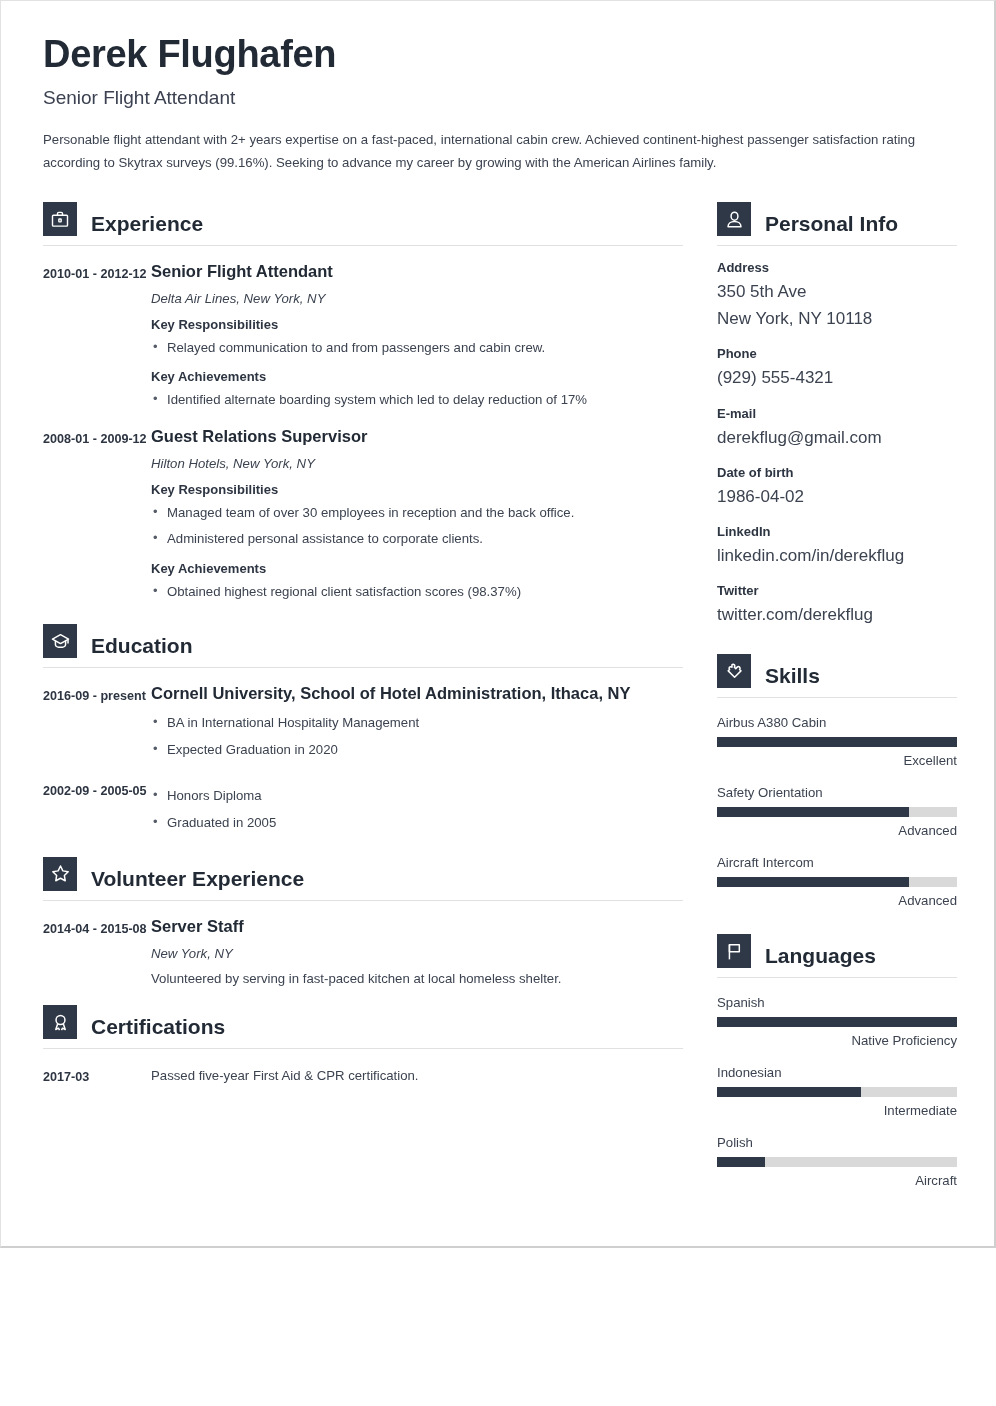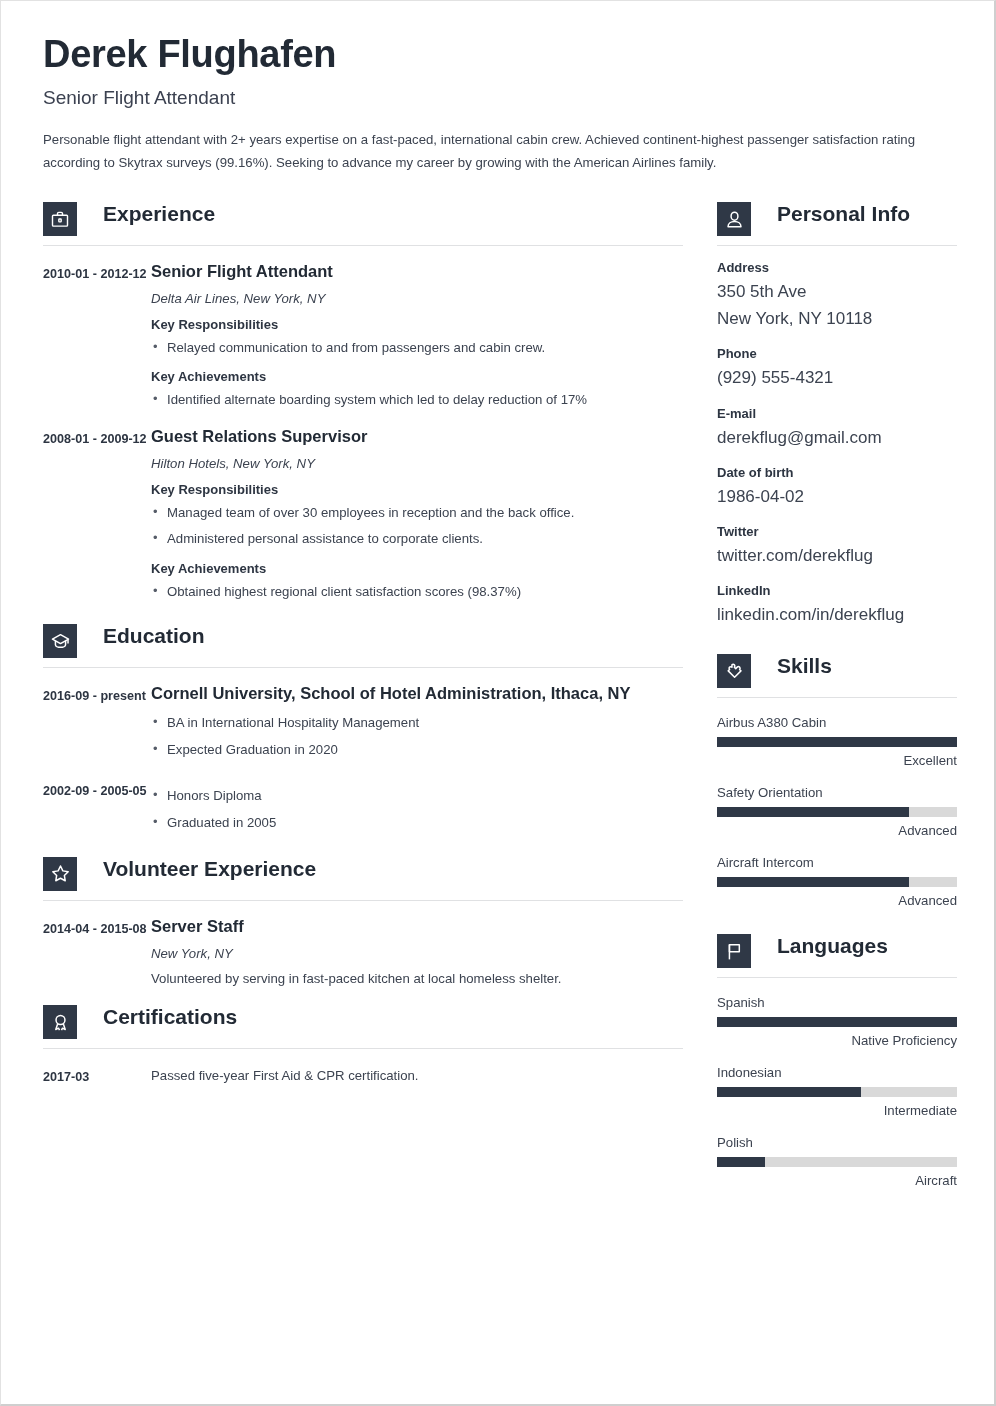--- a/index.html
+++ b/index.html
@@ -7,21 +7,21 @@
   html, body {
     width: 996px;
     height: 1406px;
     background: #ffffff;
     font-family: "Liberation Sans", sans-serif;
   }
 
   .page {
     position: relative;
     width: 996px;
-    height: 1406px;
+    height: 1248px;
     background: #ffffff;
     border: 1px solid #e2e2e2;
     border-right: 2px solid #cfcfcf;
     border-bottom: 2px solid #cfcfcf;
     padding: 34px 40px 0 42px;
     overflow: hidden;
   }
 
   
   .hdr-name {
@@ -50,22 +50,22 @@
     display: flex;
     margin-top: 28px;
     align-items: flex-start;
   }
   .col-left { width: 640px; flex: 0 0 640px; }
   .col-right { width: 240px; flex: 0 0 240px; margin-left: 34px; }
 
   
   .sec-head {
     display: flex;
-    align-items: flex-start;
-    gap: 26px;
+    align-items: flex-end;
+    gap: 14px;
   }
   .sec-icon {
     width: 34px;
     height: 34px;
     background: #2f3846;
     display: flex;
     align-items: center;
     justify-content: center;
     flex: 0 0 34px;
   }
@@ -348,27 +348,27 @@
         </div>
         <div class="pi-group">
           <div class="pi-label">E-mail</div>
           <div class="pi-value">derekflug@gmail.com</div>
         </div>
         <div class="pi-group">
           <div class="pi-label">Date of birth</div>
           <div class="pi-value">1986-04-02</div>
         </div>
         <div class="pi-group">
+          <div class="pi-label">LinkedIn</div>
+          <div class="pi-value">linkedin.com/in/derekflug</div>
+        </div>
+        <div class="pi-group">
           <div class="pi-label">Twitter</div>
           <div class="pi-value">twitter.com/derekflug</div>
         </div>
-        <div class="pi-group">
-          <div class="pi-label">LinkedIn</div>
-          <div class="pi-value">linkedin.com/in/derekflug</div>
-        </div>
       </div>
 
       <div class="sec-block" style="margin-top:26px;">
         <div class="sec-head">
           <span class="sec-icon">
             <svg width="21" height="21" viewBox="0 0 24 24" fill="none" stroke="#ffffff" stroke-width="1.7" stroke-linejoin="round">
               <path d="M9.1 4.4a1.9 1.9 0 1 1 2.7 2.7l1.6 1.6 1.7-1.7a1.9 1.9 0 1 1 2.7 2.7l1.6 1.6-7.3 7.3-7.3-7.3 1.6-1.6a1.9 1.9 0 1 1 2.7-2.7z"></path>
             </svg>
           </span>
           <span class="sec-title">Skills</span>

